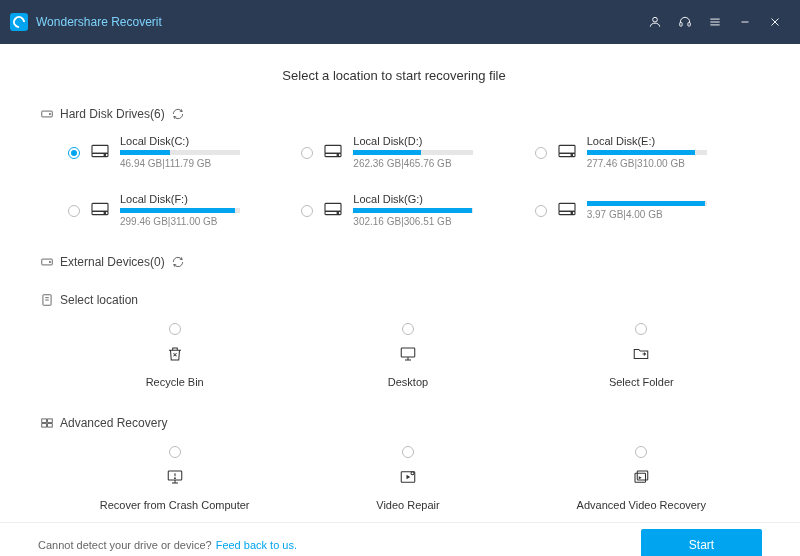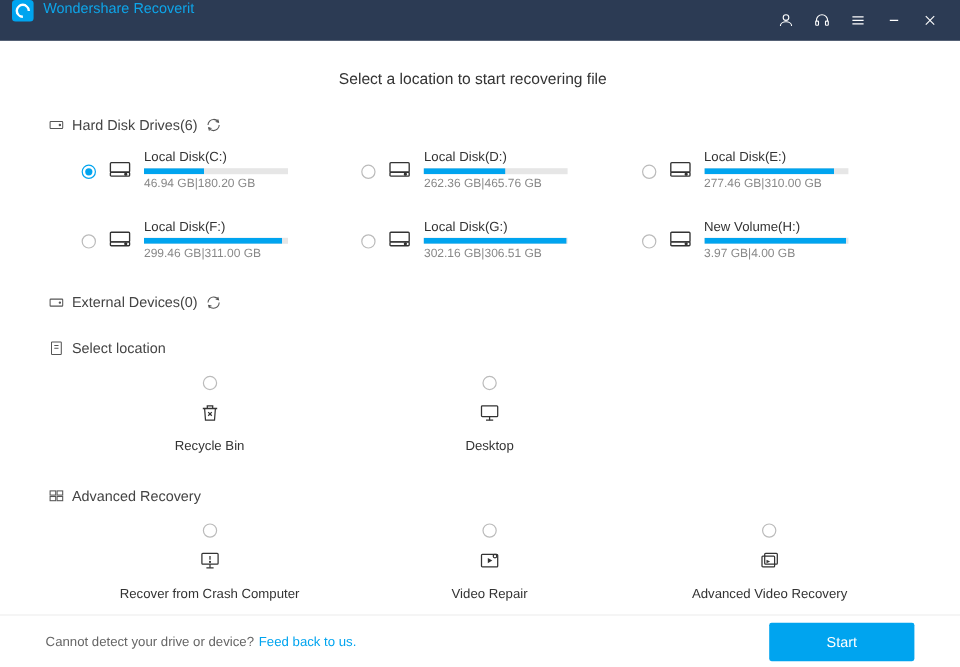--- a/index.html
+++ b/index.html
@@ -6,25 +6,25 @@
   body {
     font-family: -apple-system, BlinkMacSystemFont, "Segoe UI", Arial, sans-serif;
     background: #fff;
     width: 800px;
     height: 556px;
     overflow: hidden;
     font-size: 12px;
     color: #333;
   }
   .titlebar {
-    height: 34px;
+    height: 44px;
     background: #2c3b54;
-    color: #0ea5e9;
-    display: flex;
-    align-items: flex-start;
+    color: #7dd3fc;
+    display: flex;
+    align-items: center;
     padding: 0 10px;
   }
   .tb-logo {
     width: 18px; height: 18px;
     background: #00a4ef;
     border-radius: 3px;
     margin-right: 8px;
     position: relative;
   }
   .tb-logo::after {
@@ -205,21 +205,21 @@
           <div class="drive-icon"><svg viewBox="0 0 24 20">
               <rect x="2" y="3" width="20" height="10" rx="1"></rect>
               <rect x="2" y="13" width="20" height="4" rx="1"></rect>
               <circle cx="18" cy="15" r="1" fill="#333"></circle>
             </svg></div>
           <div class="drive-body">
             <div class="drive-label">Local Disk(C:)</div>
             <div class="drive-bar">
               <div class="drive-bar-fill" style="width:42%"></div>
             </div>
-            <div class="drive-size">46.94 GB|180.20 GB</div>
+            <div class="drive-size">46.94 GB|111.79 GB</div>
           </div>
         </div>
         <div class="drive-item">
           <div class="radio"></div>
           <div class="drive-icon"><svg viewBox="0 0 24 20">
               <rect x="2" y="3" width="20" height="10" rx="1"></rect>
               <rect x="2" y="13" width="20" height="4" rx="1"></rect>
               <circle cx="18" cy="15" r="1" fill="#333"></circle>
             </svg></div>
           <div class="drive-body">
@@ -276,21 +276,20 @@
           </div>
         </div>
         <div class="drive-item">
           <div class="radio"></div>
           <div class="drive-icon"><svg viewBox="0 0 24 20">
               <rect x="2" y="3" width="20" height="10" rx="1"></rect>
               <rect x="2" y="13" width="20" height="4" rx="1"></rect>
               <circle cx="18" cy="15" r="1" fill="#333"></circle>
             </svg></div>
           <div class="drive-body">
-            <div class="drive-label">New Volume(H:)</div>
             <div class="drive-bar">
               <div class="drive-bar-fill" style="width:99%"></div>
             </div>
             <div class="drive-size">3.97 GB|4.00 GB</div>
           </div>
         </div>
       </div>
   </div>
 
   <div class="section-block">
@@ -327,20 +326,28 @@
           <div class="simple-label">Recycle Bin</div>
         </div>
         <div class="simple-item">
           <div class="radio"></div>
           <div class="icon"><svg viewBox="0 0 24 24">
               <rect x="3" y="4" width="18" height="12" rx="1"></rect>
               <line x1="8" y1="20" x2="16" y2="20"></line>
               <line x1="12" y1="16" x2="12" y2="20"></line>
             </svg></div>
           <div class="simple-label">Desktop</div>
+        </div>
+        <div class="simple-item">
+          <div class="radio"></div>
+          <div class="icon"><svg viewBox="0 0 24 24">
+              <path d="M3 6h6l2 2h10v10H3z"></path>
+              <path d="M14 12l4 0M16 10l2 2-2 2"></path>
+            </svg></div>
+          <div class="simple-label">Select Folder</div>
         </div>
       </div>
   </div>
 
   <div class="section-block">
     <div class="section-header">
       <svg class="sec-icon" viewBox="0 0 24 24">
           <rect x="3" y="5" width="8" height="6"></rect>
           <rect x="13" y="5" width="8" height="6"></rect>
           <rect x="3" y="13" width="8" height="6"></rect>

